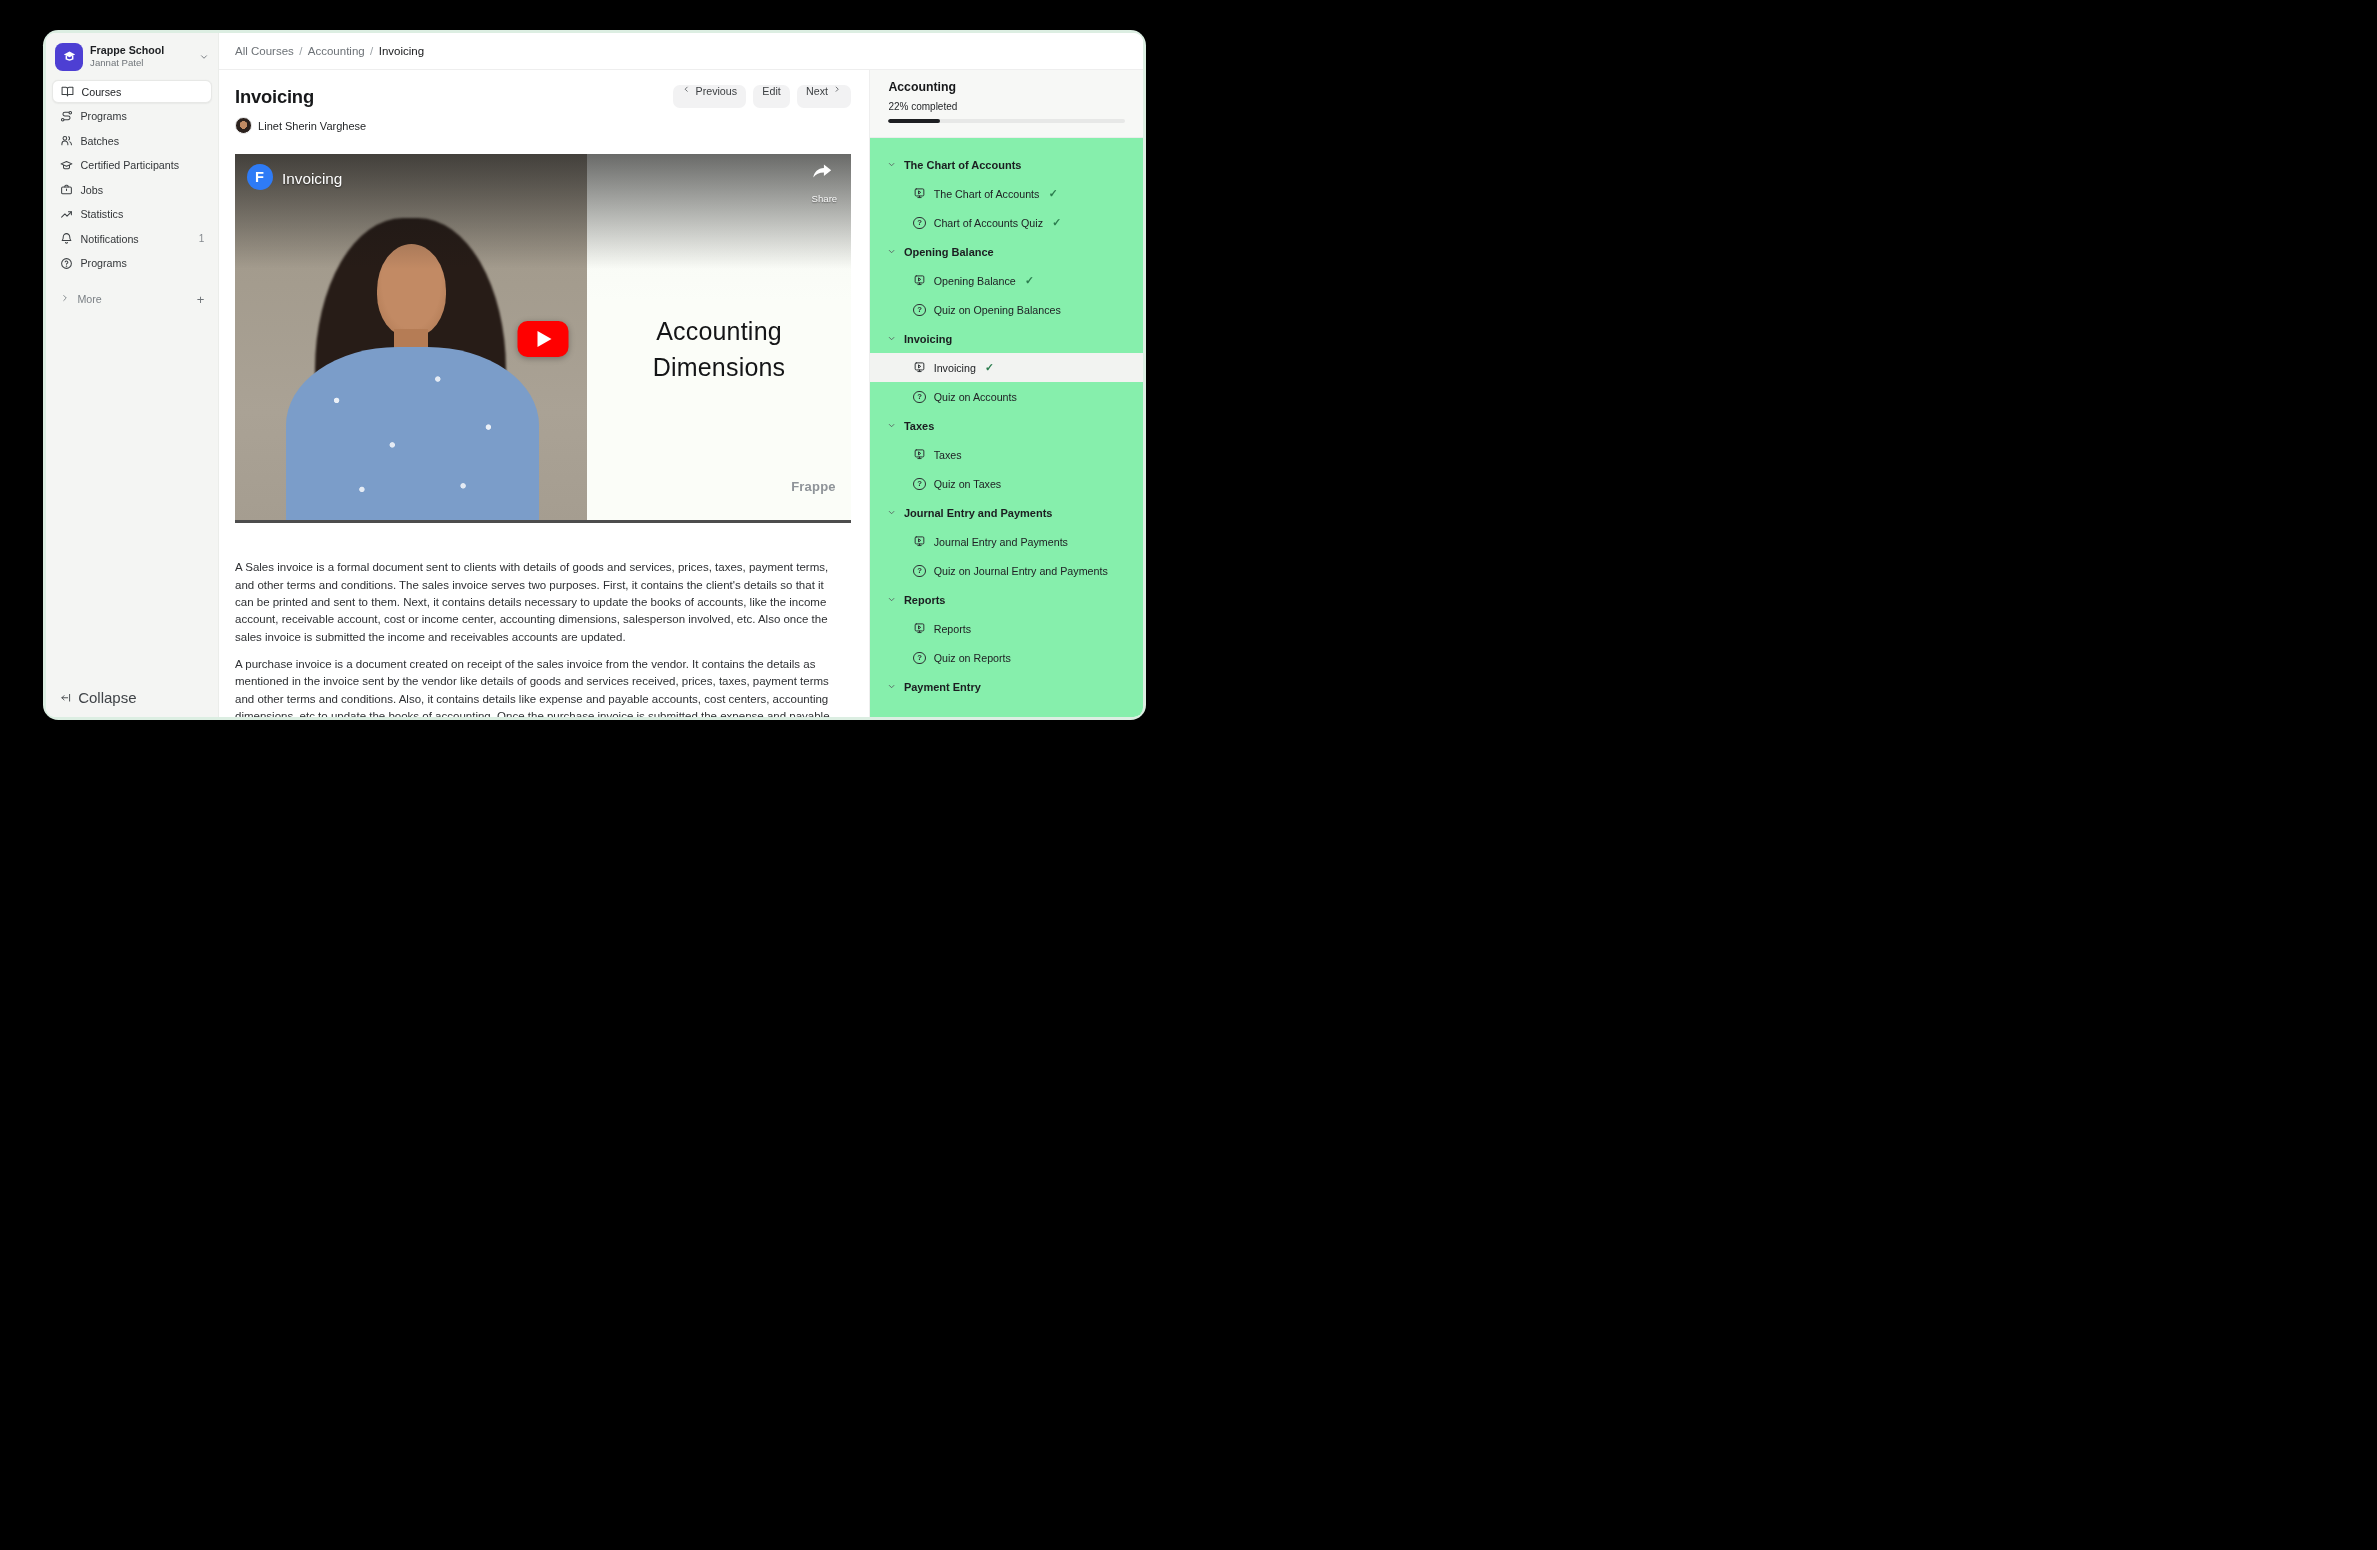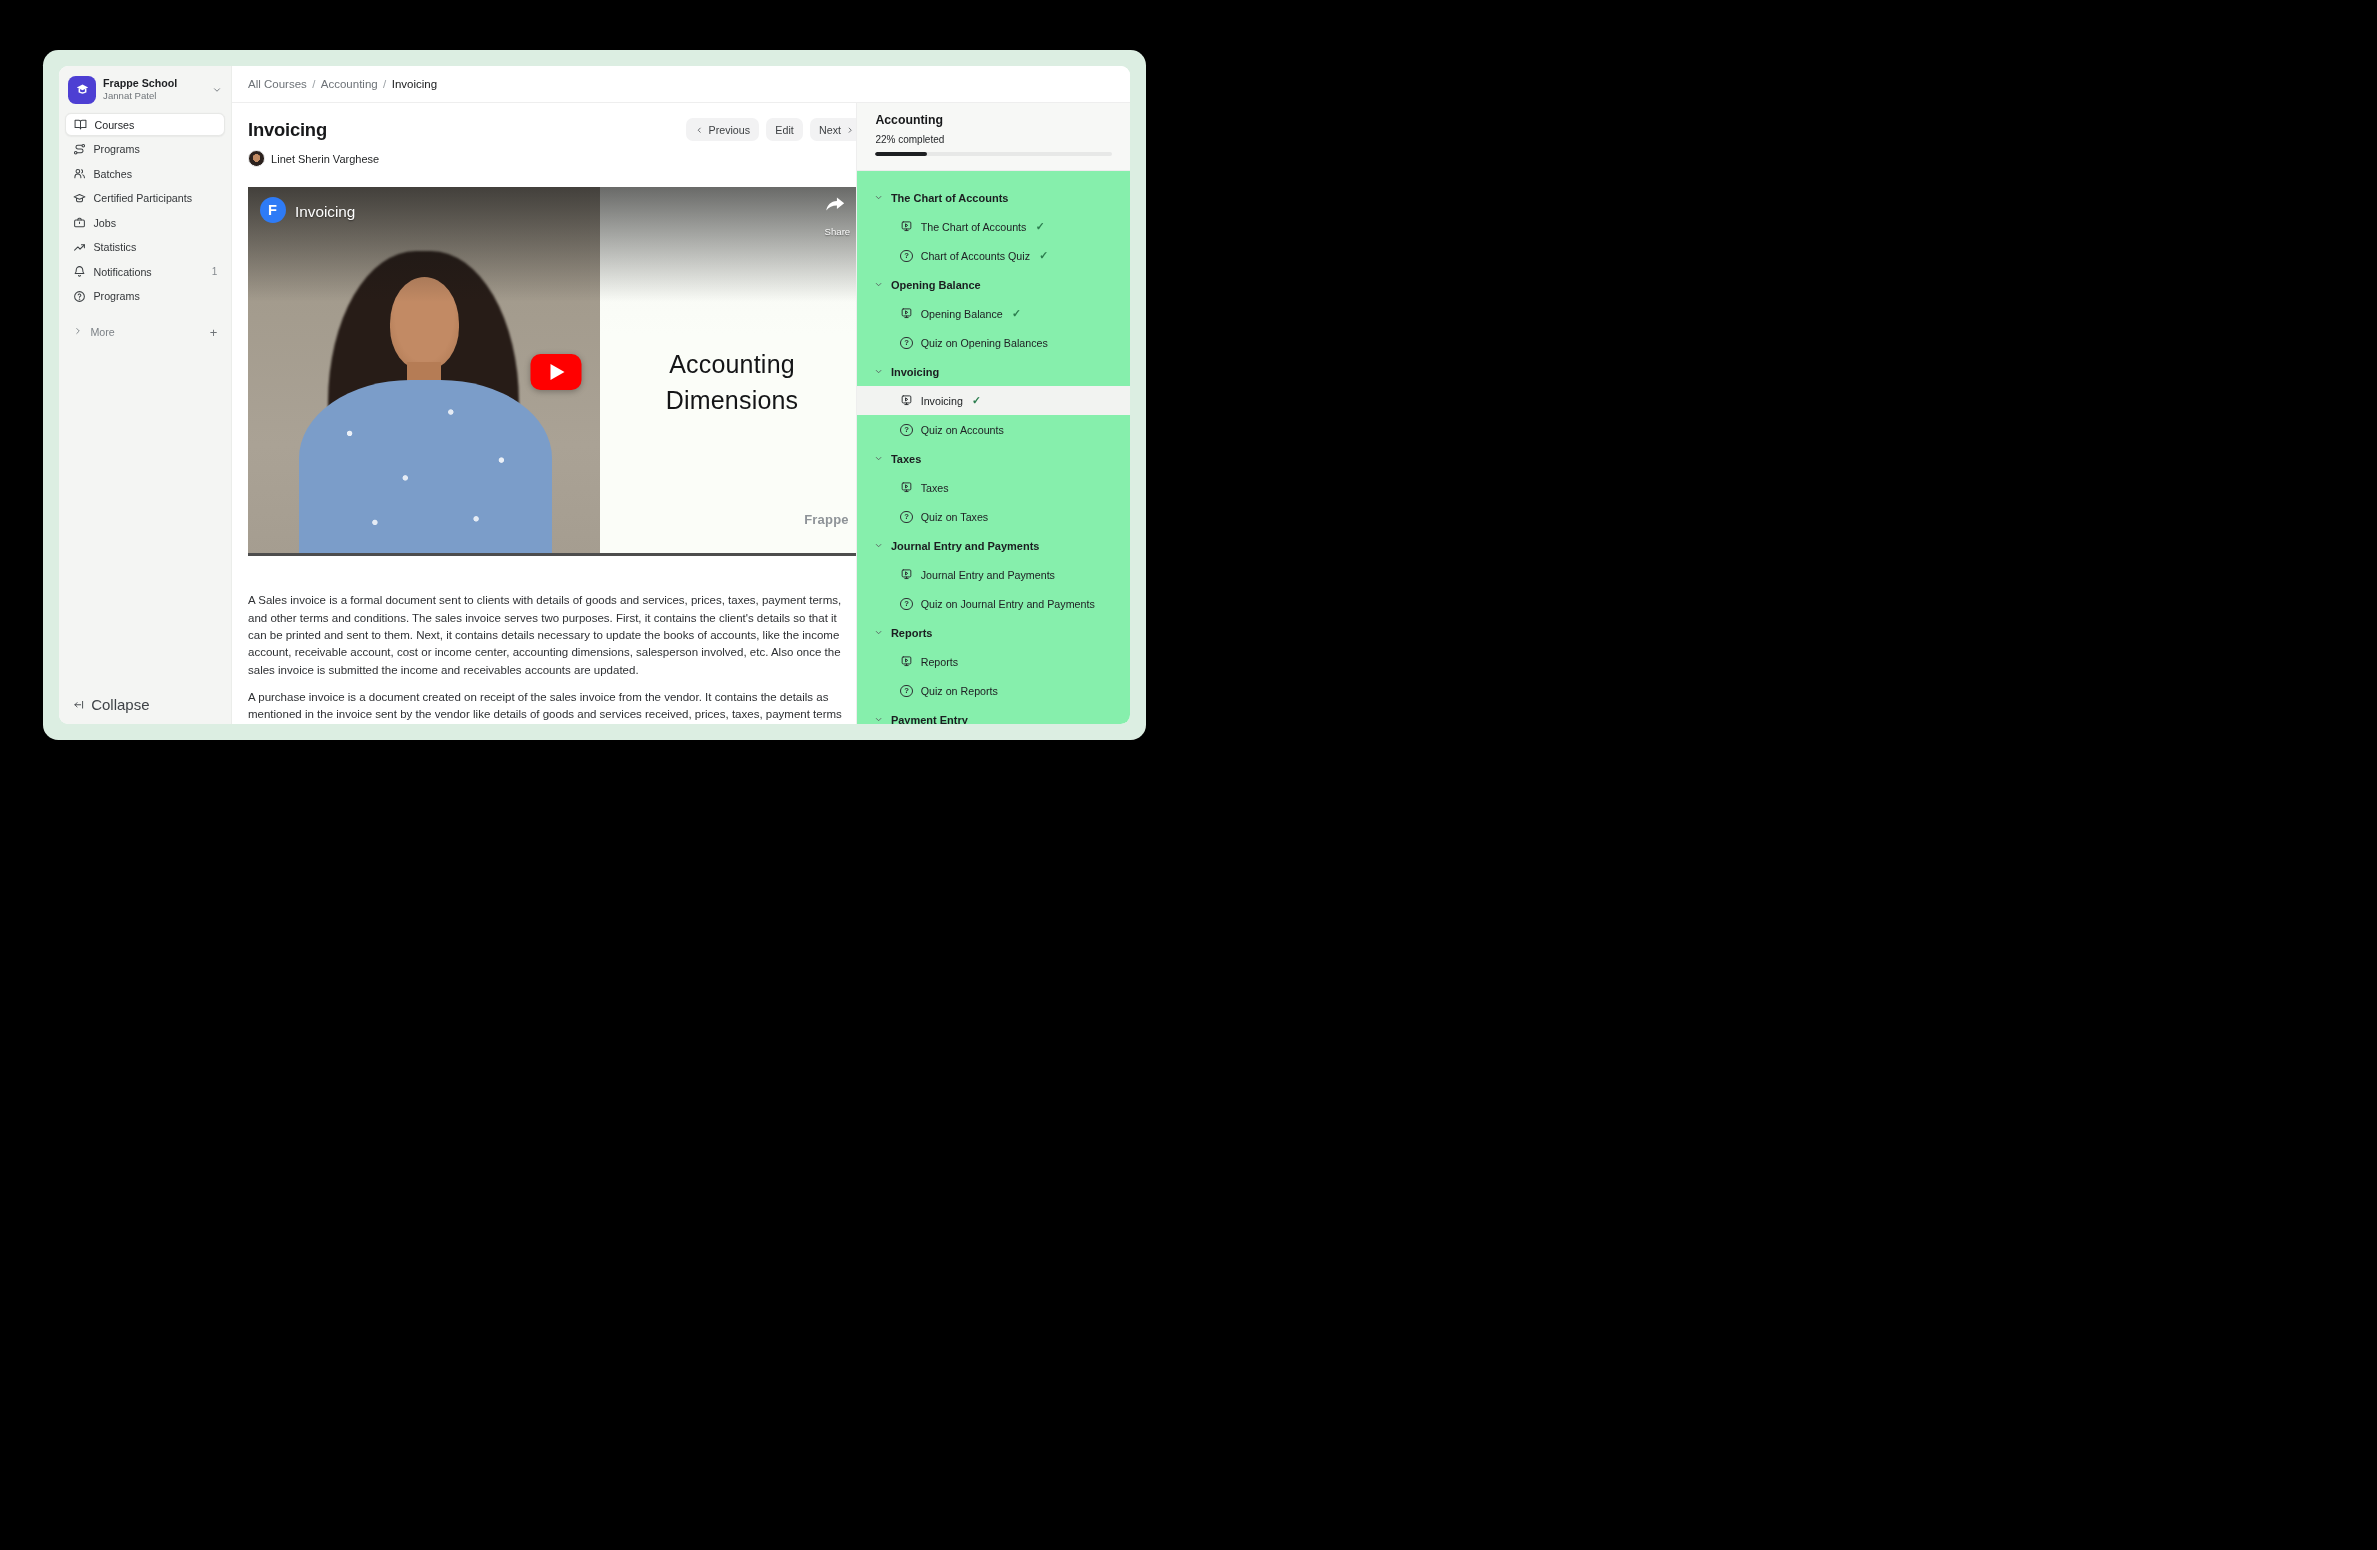--- a/index.html
+++ b/index.html
@@ -1,17 +1,17 @@
 <!DOCTYPE html>
 <html style="font-size:12.3px"><head>
 <meta charset="utf-8">
 <style>
   * { margin:0; padding:0; box-sizing:border-box; }
   html,body { width:1189px; height:775px; background:#000; font-family:"Liberation Sans", sans-serif; -webkit-font-smoothing:antialiased; }
-  .frame { position:absolute; left:43px; top:30px; width:1103px; height:690px; background:#dceee2; border-radius:15.3px; padding:16px; box-shadow:0 7.7px 31px rgba(0,0,0,.6);margin-top:20px; }
+  .frame { position:absolute; left:43px; top:30px; width:1103px; height:690px; background:#dceee2; border-radius:15.3px; padding:3px; box-shadow:0 7.7px 31px rgba(0,0,0,.6); }
   .app { width:100%; height:100%; border-radius:9.2px; overflow:hidden; display:flex; background:#fff; }
 
   
   .sidebar { width:173px; flex:0 0 173px; background:#f4f5f3; border-right:0.8px solid #ebedea; position:relative; padding:8.4px 6.1px; }
   .side-header { display:flex; align-items:center; gap:6.9px; padding:1.5px 3.1px 9.2px 3.1px; cursor:pointer; }
   .logo { width:28px; height:28px; border-radius:7.7px; background:#4d3fd3; display:flex; align-items:center; justify-content:center; flex:0 0 28px; }
   .side-header-text { flex:1; min-width:0; }
   .school-name { font-size:10.7px; font-weight:700; color:#1d1f22; line-height:13px; }
   .user-name { font-size:9.6px; color:#70757a; line-height:12.3px; }
   .hdr-chev { color:#7b8085; display:flex; }
@@ -29,21 +29,21 @@
   .crumb { color:#6d7277; cursor:pointer; }
   .crumb-sep { color:#9aa0a5; margin:0 5.4px; }
   .crumb-current { color:#18191b; font-weight:500; }
   .body-row { flex:1; display:flex; min-height:0; }
 
   
   .main { flex:1; min-width:0; padding:0 8.4px 0 16px; overflow:hidden; }
   .lesson-header { margin-top:15.3px; display:flex; align-items:center; justify-content:space-between; width:616px; }
   .lesson-title { font-size:18.4px; font-weight:700; color:#17181a; letter-spacing:-0.2px; }
   .hdr-buttons { display:flex; gap:6.9px; }
-  .btn { height:23px; display:flex; align-items:center; gap:5.4px; padding:0 9.2px; background:#f2f2f3; border-radius:6.9px; font-size:10.7px; color:#3c3f42; cursor:pointer; border:none; }
+  .btn { height:23px; display:flex; align-items:flex-start; gap:5.4px; padding:0 9.2px; background:#f2f2f3; border-radius:6.9px; font-size:10.7px; color:#3c3f42; cursor:pointer; border:none; }
   .btn .bchev { color:#55585c; display:flex; }
   .author-row { margin-top:9.2px; display:flex; align-items:center; gap:6.1px; }
   .avatar { width:17px; height:17px; border-radius:50%; border:0.8px solid #ddd; background:radial-gradient(circle at 50% 46%, #c08a63 0 34%, #2b211d 36% 72%, #e9e9e7 74%); }
   .author-name { font-size:11px; color:#1e2022; }
 
   .video { position:relative; margin-top:20px; width:616px; height:369px; overflow:hidden; cursor:pointer; background:#fbfdf8; }
   .v-left { position:absolute; left:0; top:0; width:352px; height:100%; background:linear-gradient(180deg,#8f887c 0%,#a39b8d 30%,#aaa295 70%,#a59d90 100%); overflow:hidden; }
   .hair { position:absolute; left:80px; top:64px; width:191px; height:329px; background:#271c17; border-radius:46% 46% 38% 38%; filter:blur(0.8px); }
   .face { position:absolute; left:142px; top:90px; width:69px; height:93px; background:radial-gradient(ellipse at 50% 40%,#c28a64 0 60%,#a9744f 100%); border-radius:50% 50% 46% 46%; }
   .neck { position:absolute; left:159px; top:175px; width:34px; height:26px; background:#b57c55; }

